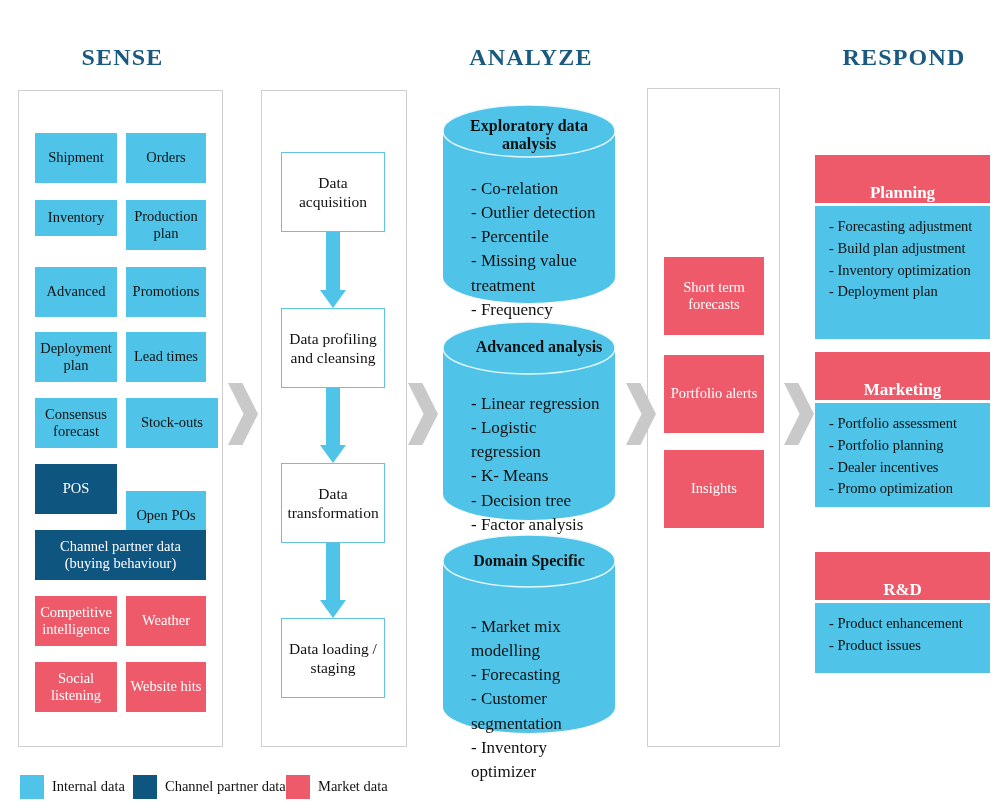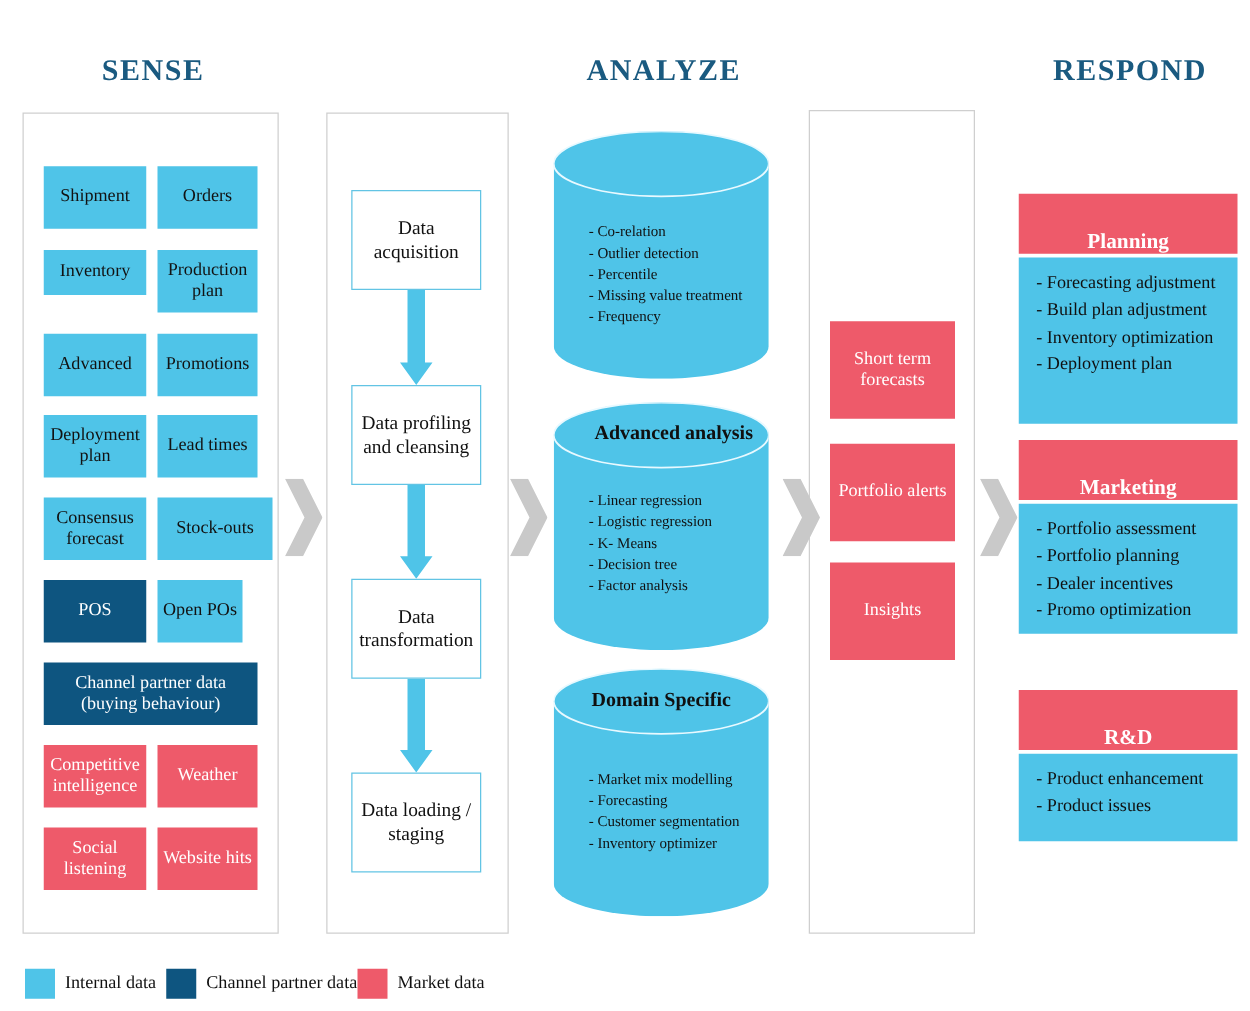--- a/index.html
+++ b/index.html
@@ -79,21 +79,21 @@
     text-align: center;
     font-weight: bold;
     font-size: 16px;
     color: #101010;
     line-height: 1.15;
     z-index: 4;
   }
   .cyl-list {
     position: absolute;
     z-index: 4;
-    font-size: 12px;
+    font-size: 17px;
     line-height: 1.42;
     color: #111111;
   }
   .cyl-list div { white-space: nowrap; }
   .cyl-list div.wrap { white-space: normal; }
 
   
   .resp-head {
     position: absolute;
     background: #ee5a6a;
@@ -169,21 +169,21 @@
       </div>
       <div class="tile internal" style="left: 35px; top: 398px; width: 82px; height: 50px;">
         <span>Consensus forecast</span>
       </div>
       <div class="tile internal" style="left: 126px; top: 398px; width: 92px; height: 50px;">
         <span>Stock-outs</span>
       </div>
       <div class="tile partner" style="left: 35px; top: 464px; width: 82px; height: 50px;">
         <span>POS</span>
       </div>
-      <div class="tile internal" style="left: 126px; top: 464px; width: 68px; height: 50px; font-family: Liberation Serif, serif;">
+      <div class="tile internal" style="left: 126px; top: 491px; width: 80px; height: 50px; font-family: Liberation Serif, serif;">
         <span>Open POs</span>
       </div>
       <div class="tile partner" style="left: 35px; top: 530px; width: 171px; height: 50px;">
         <span>Channel partner data (buying behaviour)</span>
       </div>
       <div class="tile market" style="left: 35px; top: 596px; width: 82px; height: 50px;">
         <span>Competitive intelligence</span>
       </div>
       <div class="tile market" style="left: 126px; top: 596px; width: 80px; height: 50px;">
         <span>Weather</span>
@@ -219,20 +219,21 @@
           <path fill="#4fc4e8" d="M10,0 H24 V57 H30 L17,75 L4,57 H10 Z"></path>
         </svg></div>
     </div>
 
   <div id="cylinders">
       <div class="cyl" style="left: 443px; top: 105px; width: 172px; height: 198px;">
         <svg width="172" height="198" viewBox="0 0 172 198" style="position:absolute;left:0;top:0">
           <path d="M0,26 A86,26 0 0 1 172,26 L172,172 A86,26 0 0 1 0,172 Z" fill="#4fc4e8"></path>
           <ellipse cx="86" cy="26" rx="86" ry="26" fill="#4fc4e8" stroke="#e8f9ff" stroke-width="1.4"></ellipse>
         </svg>
+        <div class="cyl-title" style="top: 12px;">Exploratory data analysis</div>
         <div class="cyl-list" style="left: 28px; top: 72px; width: 138px;">
           <div>- Co-relation</div>
           <div>- Outlier detection</div>
           <div>- Percentile</div>
           <div class="wrap">- Missing value treatment</div>
           <div>- Frequency</div>
         </div>
       </div>
       <div class="cyl" style="left: 443px; top: 322px; width: 192px; height: 198px;">
         <svg width="172" height="198" viewBox="0 0 172 198" style="position:absolute;left:0;top:0">

